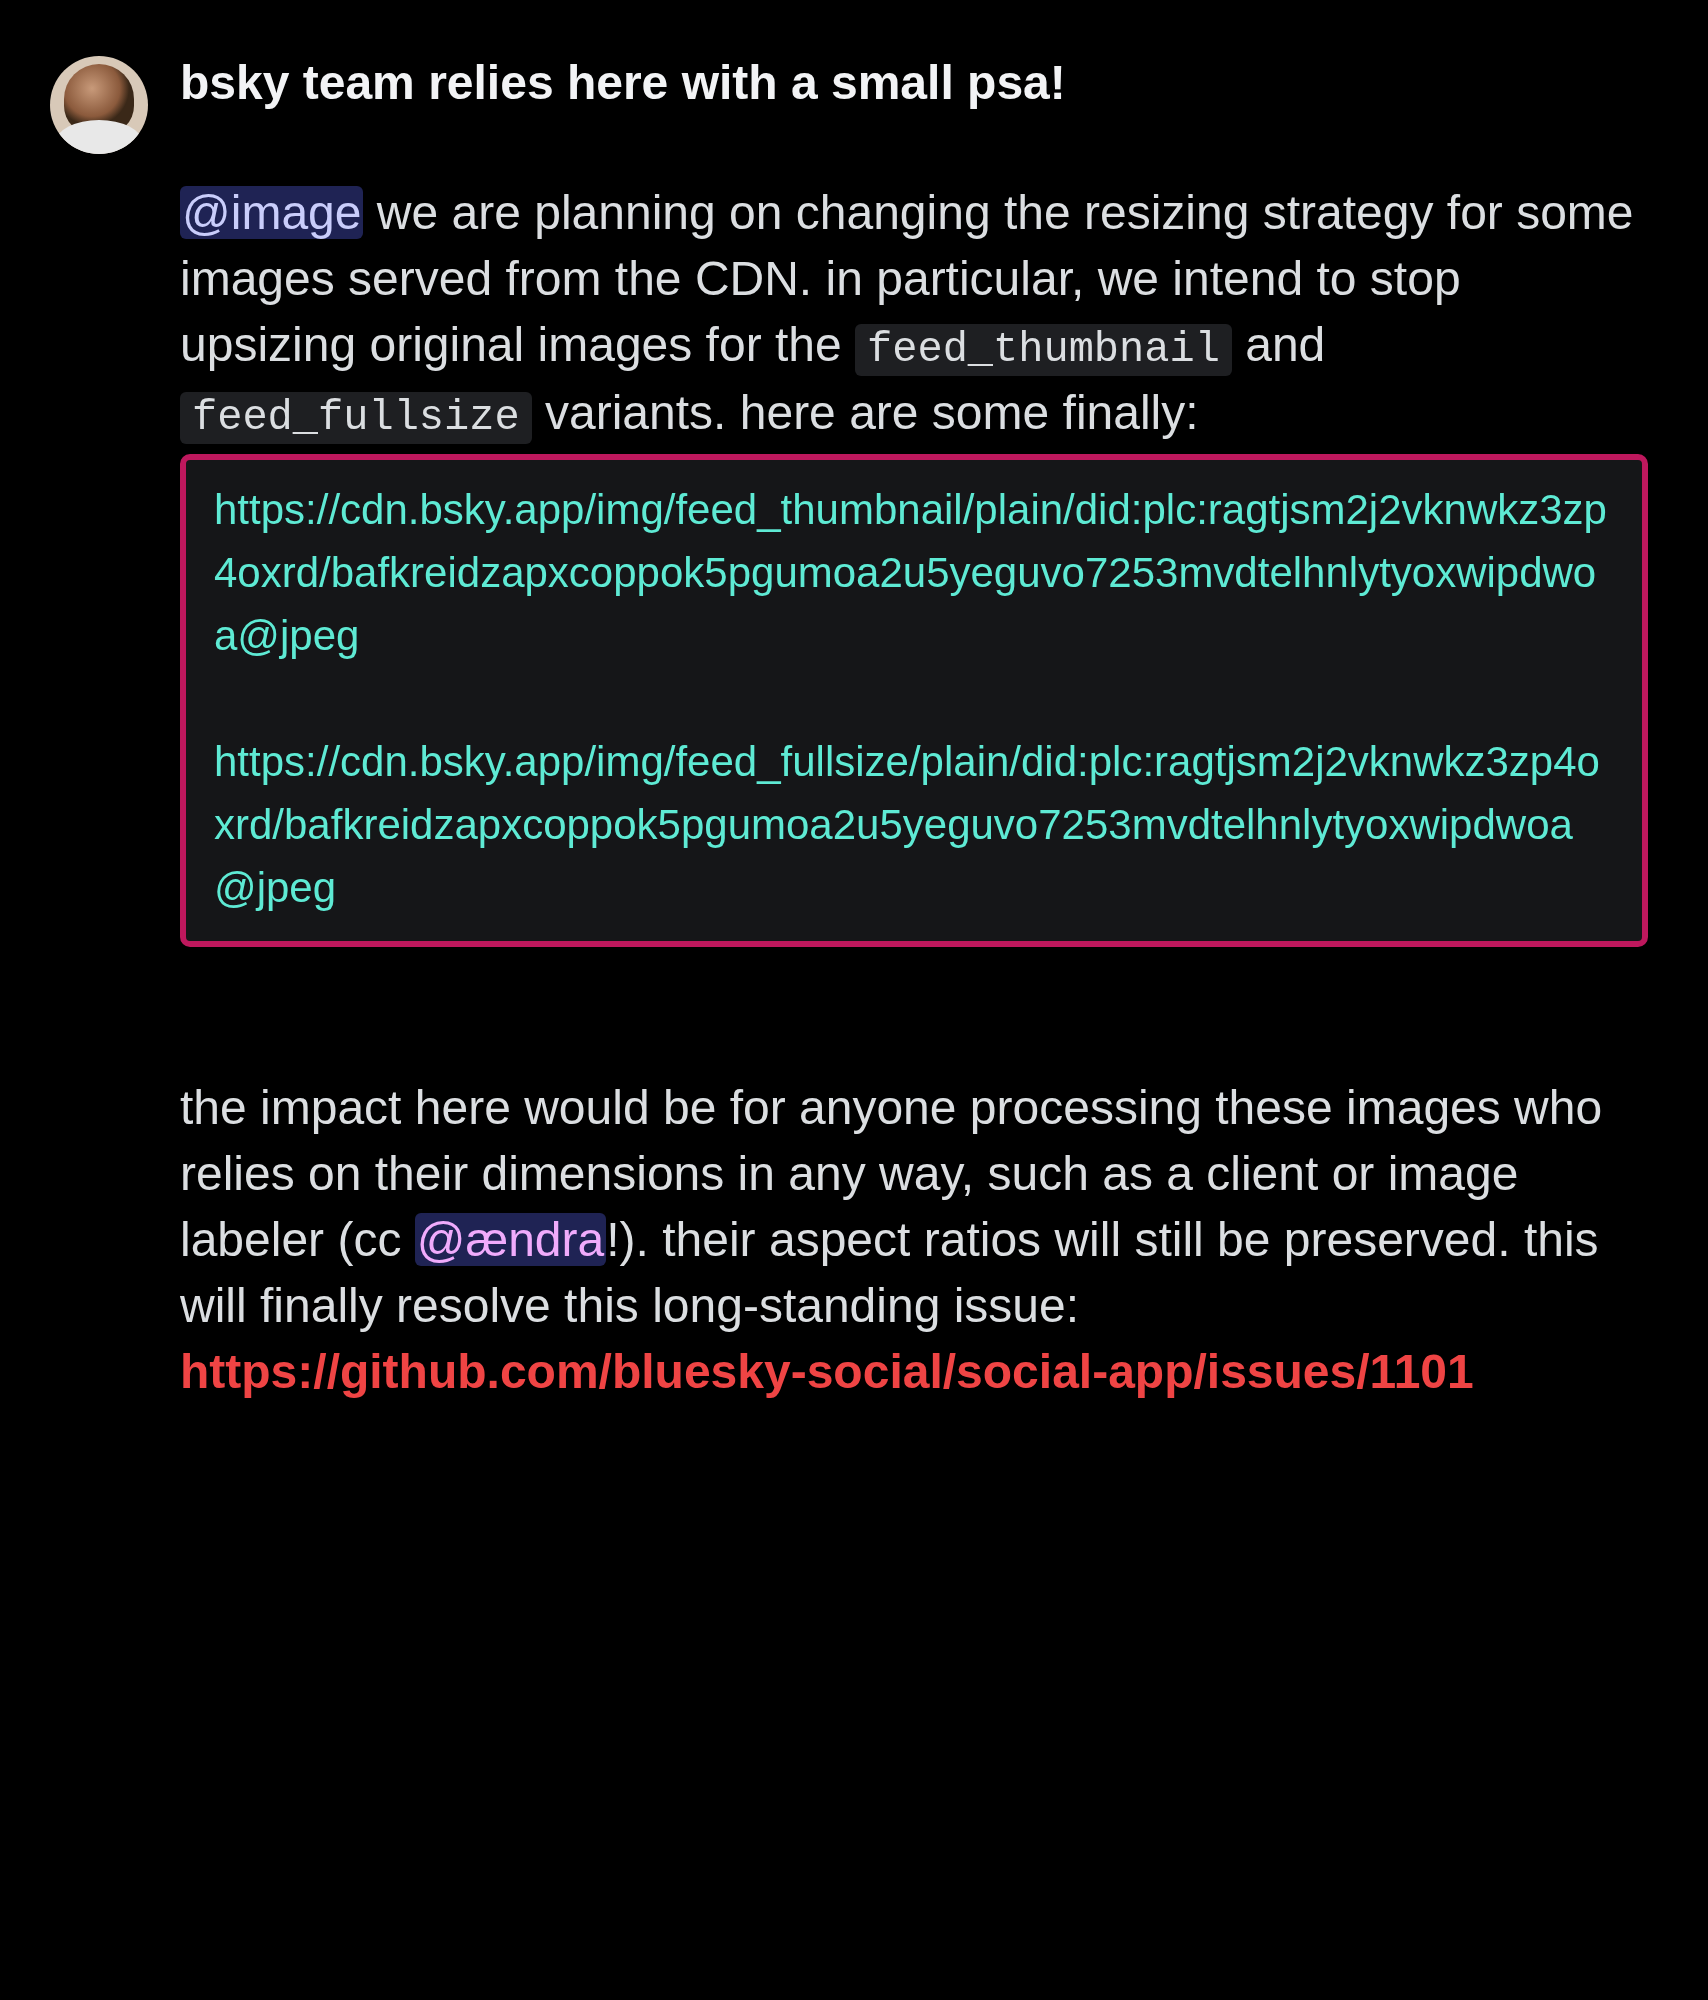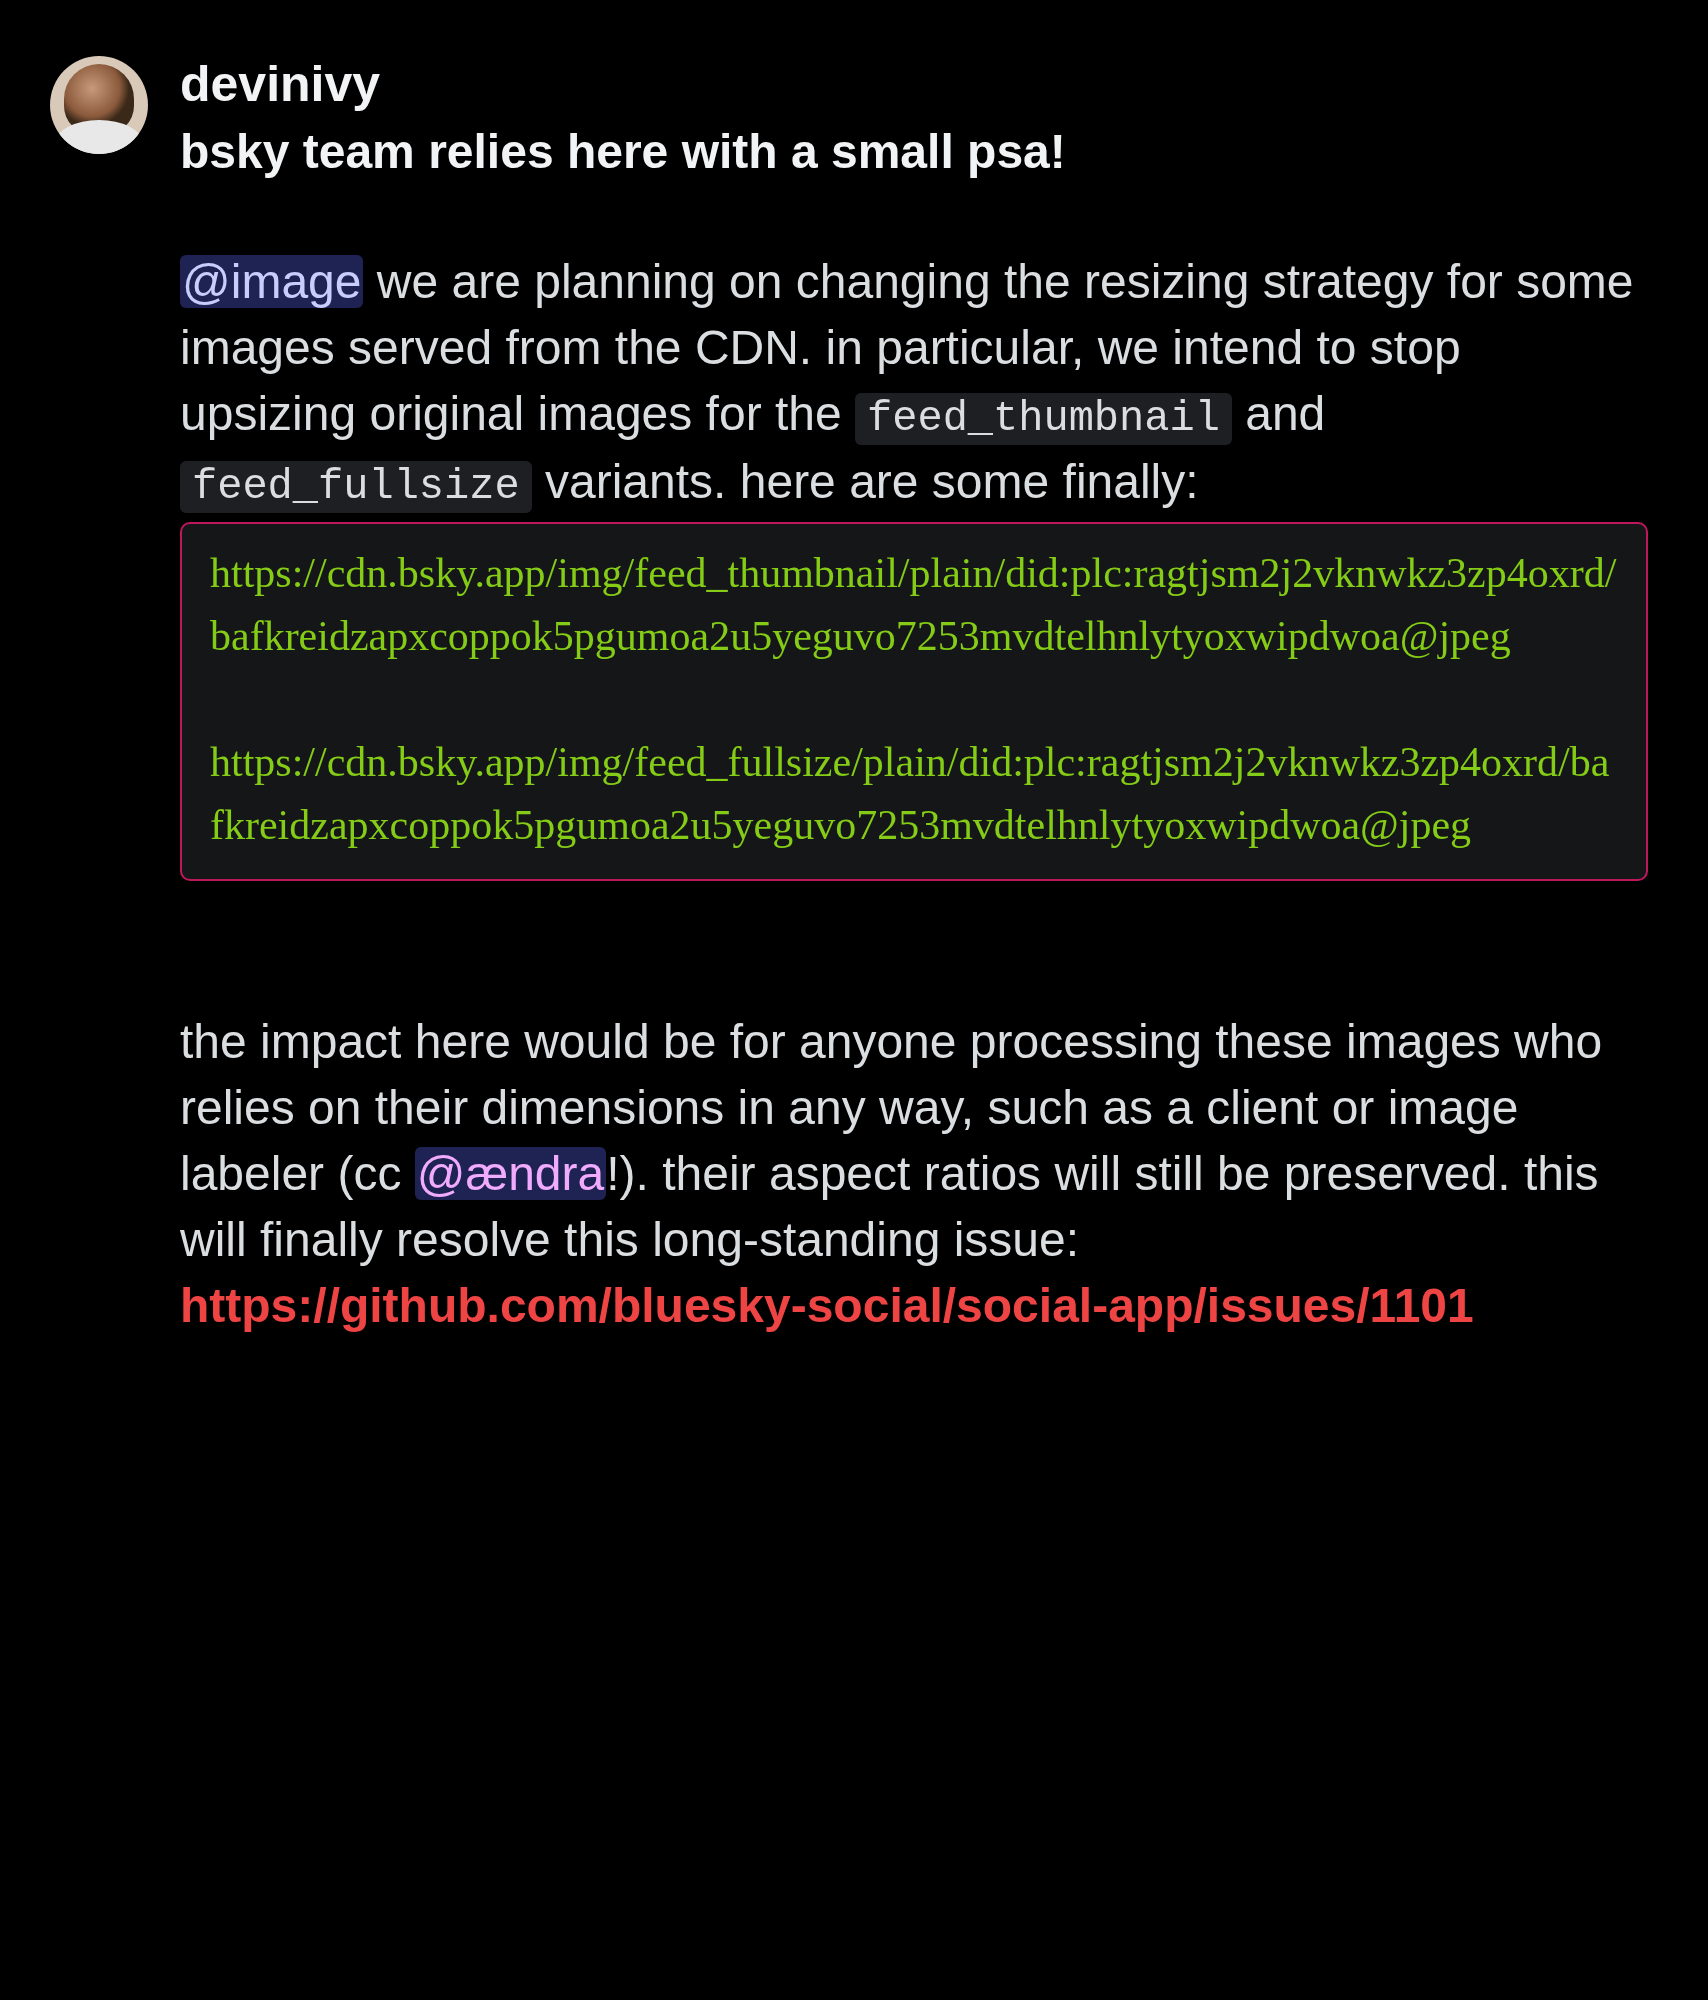--- a/index.html
+++ b/index.html
@@ -91,26 +91,26 @@
   .inline-code {
     font-family: "SFMono-Regular", Consolas, "Liberation Mono", Menlo, monospace;
     background: #1e1f22;
     color: #dbdee1;
     padding: 2px 12px;
     border-radius: 6px;
     font-size: 42px;
   }
   .code-block {
     background: #151618;
-    border: 2px solid #be185d;
+    border: 6px solid #be185d;
     border-radius: 10px;
     padding: 18px 28px 22px 28px;
     margin-top: 6px;
-    font-family: Liberation Serif, serif;
-    color: #84cc16;
+    font-family: Liberation Sans, sans-serif;
+    color: #5eead4;
     font-size: 42px;
     line-height: 1.5;
     overflow-wrap: break-word;
     word-break: break-all;
     white-space: pre-wrap;
   }
   .link {
     color: #ef4444;
     text-decoration: none;
     overflow-wrap: break-word;
@@ -121,21 +121,20 @@
   }
 </style>
 </head>
 <body>
 
 <div class="message">
   <div class="avatar"></div>
   <div class="content">
 
     <div class="header-line">
-      <span class="username">devinivy</span>
     </div>
 
     <div class="body">
       <div class="bold">bsky team relies here with a small psa!</div>
 
       <div class="para-gap"></div>
 
       <div>
         <span class="mention-here">@image</span><span> we are planning on changing the resizing strategy for some images served from the CDN.  in particular, we intend to stop upsizing original images for the </span><span class="inline-code">feed_thumbnail</span><span> and </span><span class="inline-code">feed_fullsize</span><span>  variants.  here are some finally:</span>
       </div>

